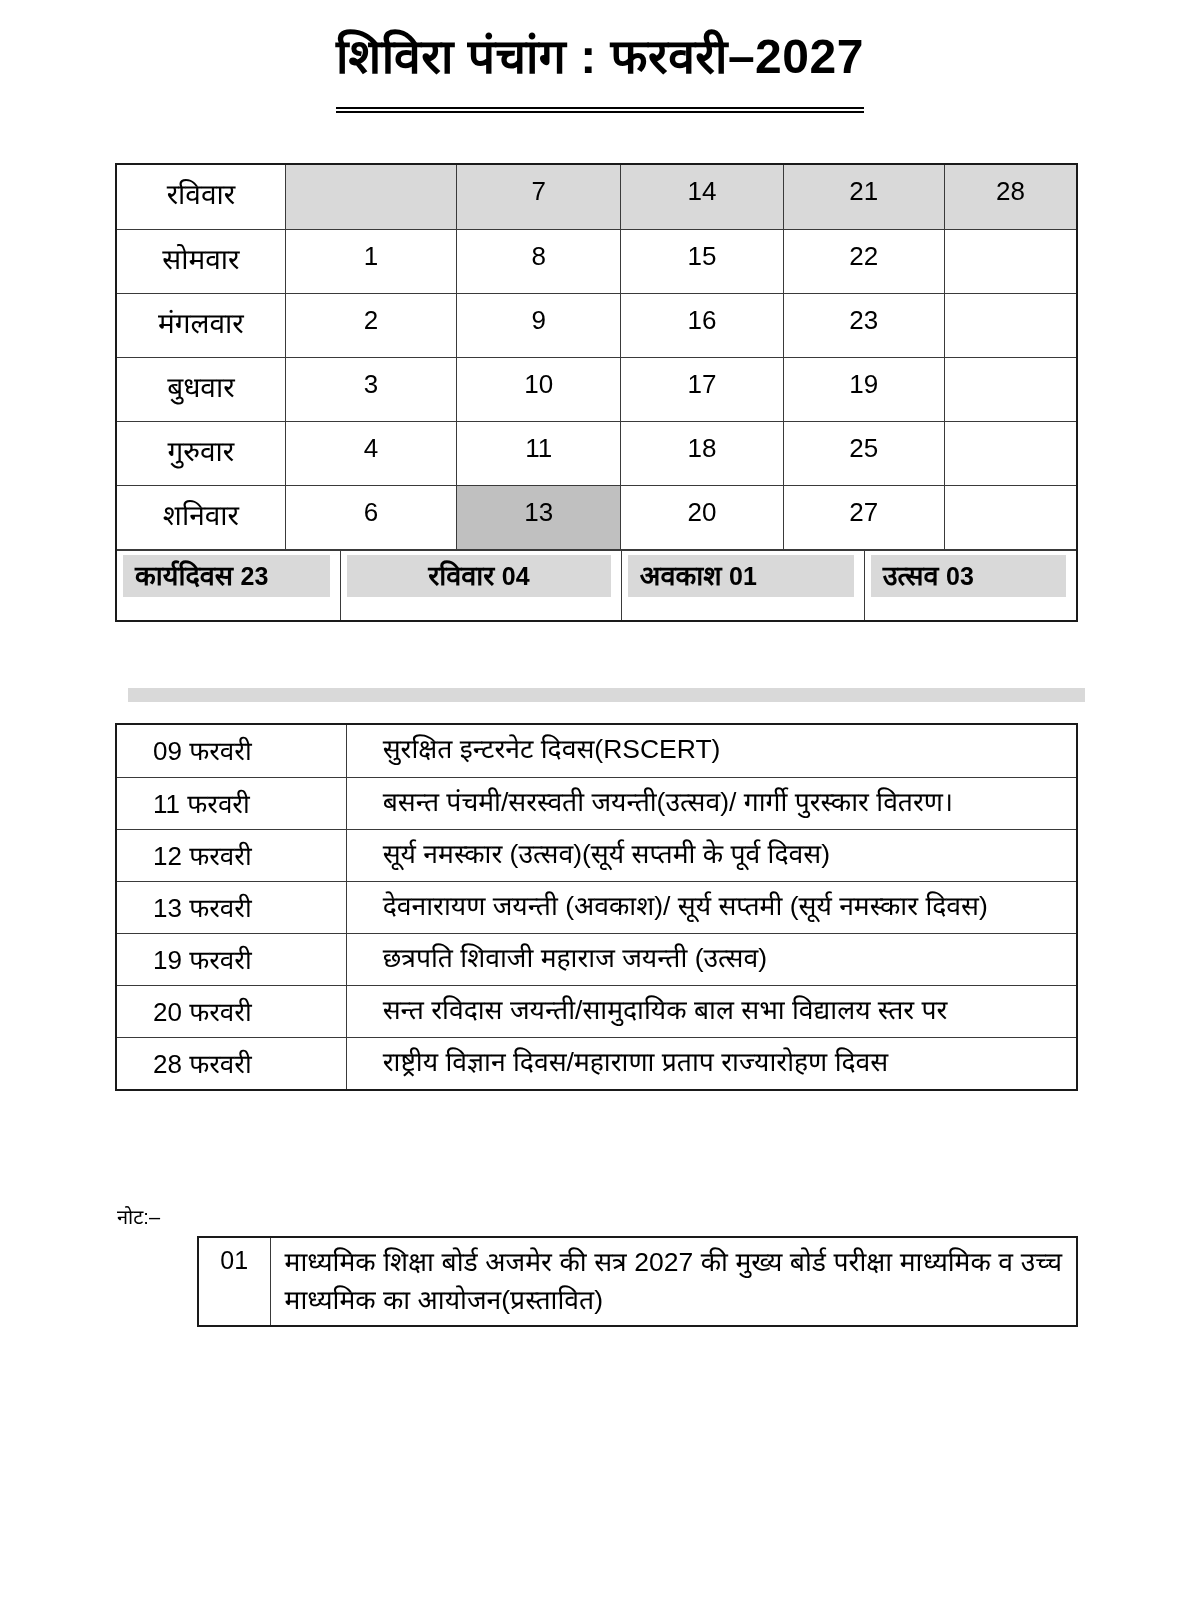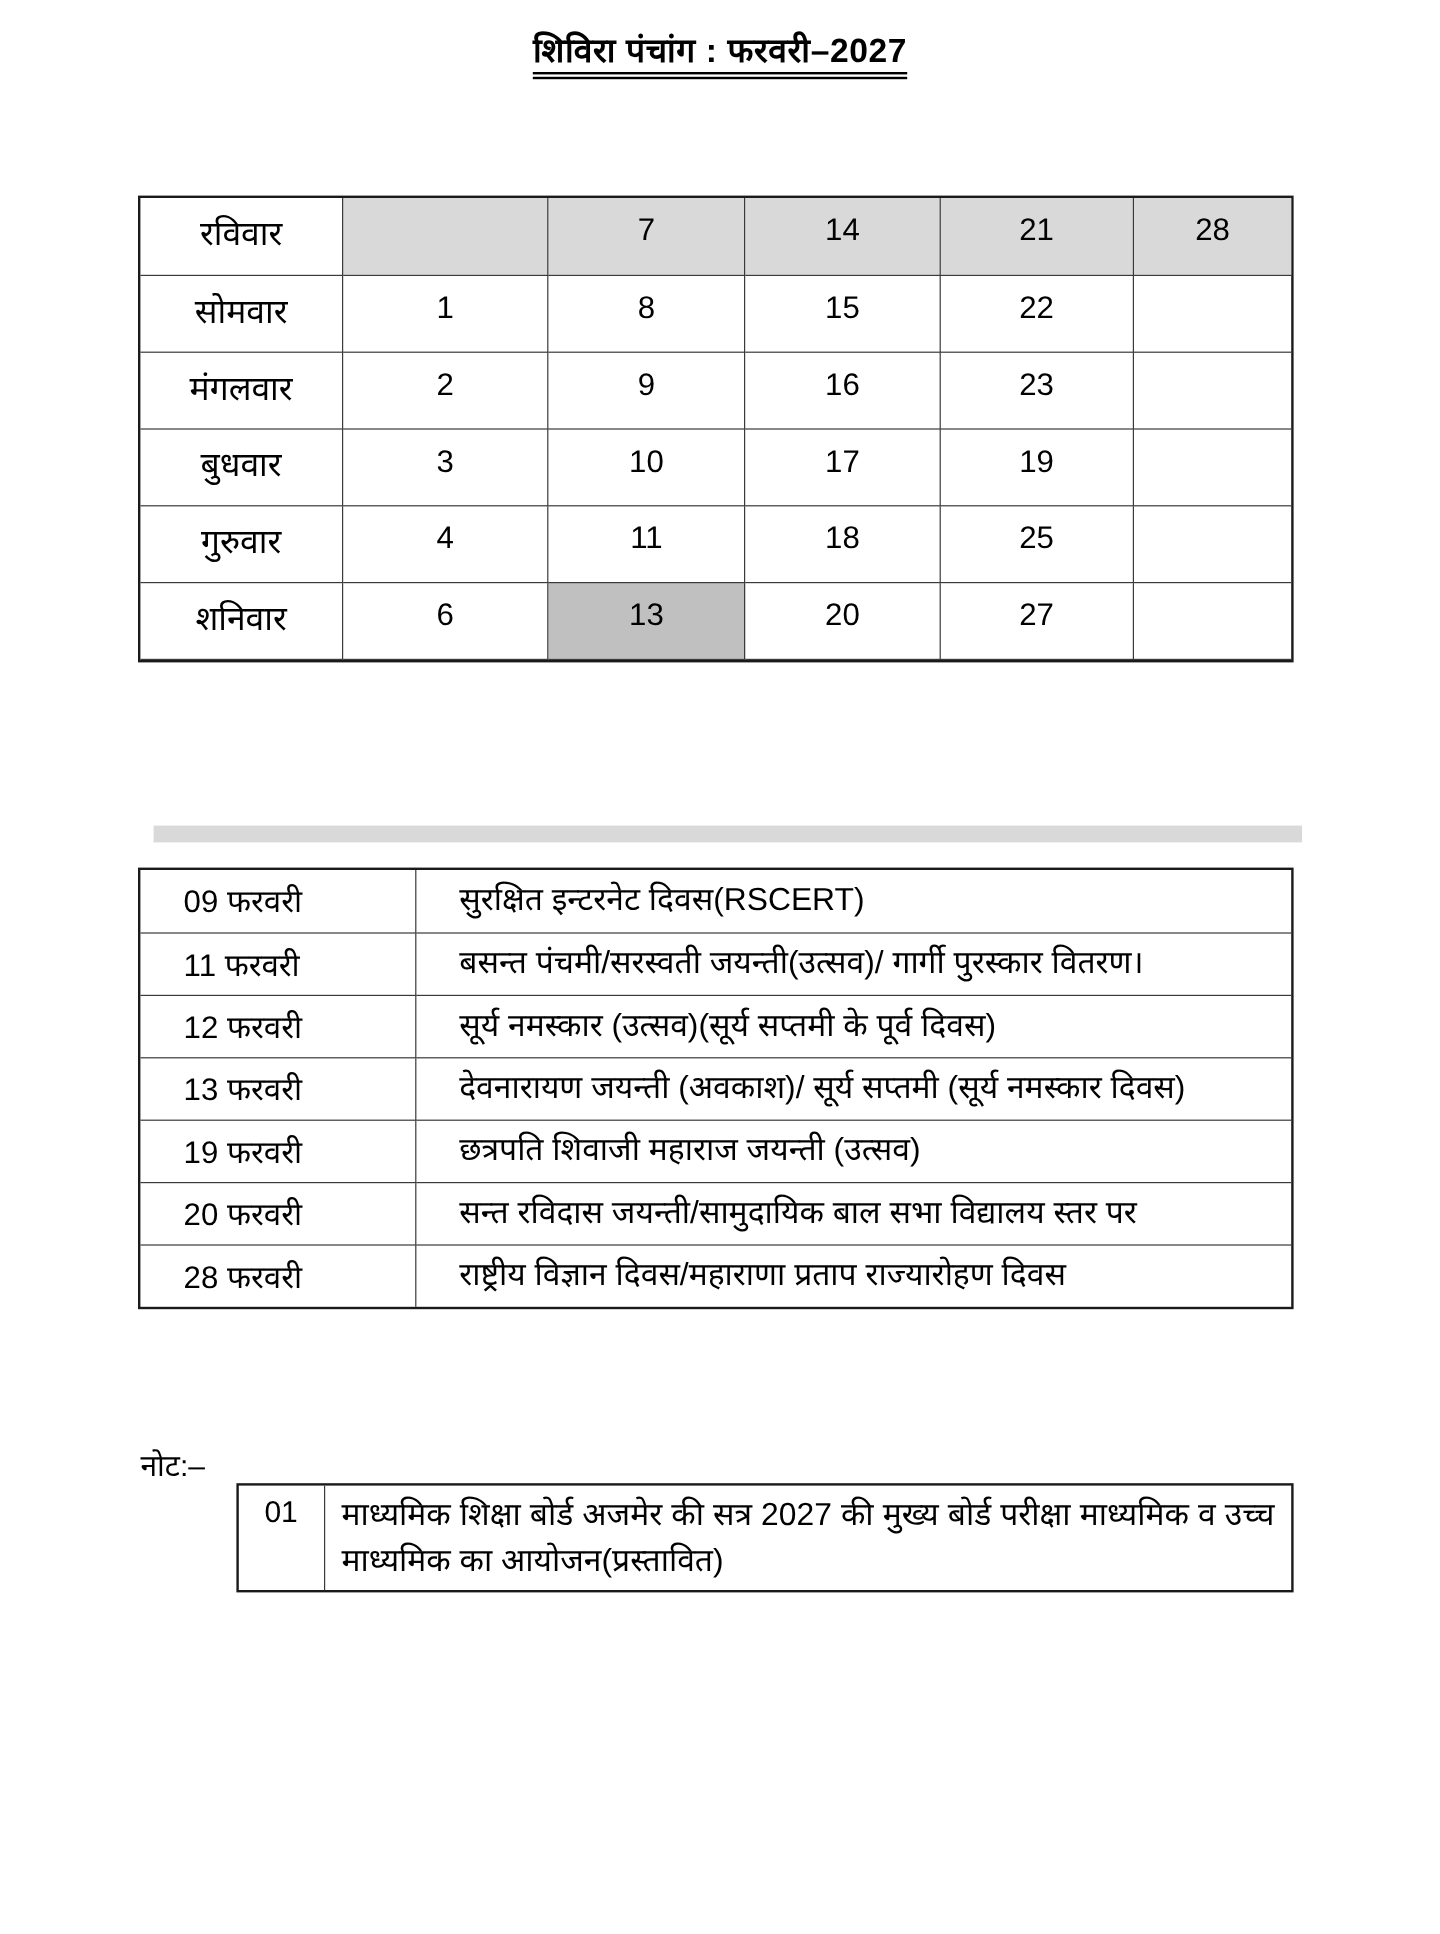--- a/index.html
+++ b/index.html
@@ -8,24 +8,24 @@
     font-family:"Liberation Sans","DejaVu Sans",sans-serif;
     color:#000;
     position:relative;
   }
   .page{position:relative;width:1200px;height:1612px;background:#fff;overflow:hidden;}
 
   
   .title-wrap{position:absolute;top:22px;left:0;width:1200px;text-align:center;}
   .doc-title{
     display:inline-block;
-    font-size:28px;font-weight:bold;
+    font-size:48px;font-weight:bold;
     letter-spacing:0.5px;
     border-bottom:6px double #000;
-    padding-bottom:0;
+    padding-bottom:20px;
   }
 
   
   .cal-wrap{
     position:absolute;left:115px;top:163px;width:963px;
     border:2px solid #1a1a1a;
     box-sizing:border-box;
   }
   table.cal{border-collapse:collapse;width:100%;table-layout:fixed;}
   table.cal td{
@@ -93,21 +93,21 @@
   .ev-date{font-size:26px;padding:7px 4px 4px 16px;white-space:nowrap;}
   .ev-desc{
     font-size:26.5px;padding:6px 16px 4px 14px;
     line-height:1.42;text-align:justify;
   }
   .ev-desc b{font-weight:normal;}
 
   
   .note-heading{
     position:absolute;left:117px;top:1203px;
-    font-size:25px;
+    font-size:20px;
   }
   .note-wrap{
     position:absolute;left:197px;top:1236px;width:881px;
     border:2px solid #1a1a1a;box-sizing:border-box;
   }
   table.notes{border-collapse:collapse;width:100%;table-layout:fixed;}
   table.notes td{
     border:1.5px solid #3a3a3a;vertical-align:top;box-sizing:border-box;
   }
   table.notes tr td:first-child{border-left:none;}
@@ -180,20 +180,34 @@
           <tr>
             <td class="day-label">शनिवार</td>
             <td class="date-cell">6</td>
             <td class="date-cell shade-dark">13</td>
             <td class="date-cell">20</td>
             <td class="date-cell">27</td>
             <td class="date-cell"></td>
           </tr>
         </tbody>
     </table>
+    <div class="summary">
+        <div class="summary-cell" style="width: 23.36%;">
+          <div class="chip"><span>कार्यदिवस </span><span class="num">23</span></div>
+        </div>
+        <div class="summary-cell" style="width: 29.28%;">
+          <div class="chip center"><span>रविवार </span><span class="num">04</span></div>
+        </div>
+        <div class="summary-cell" style="width: 25.34%;">
+          <div class="chip"><span>अवकाश </span><span class="num">01</span></div>
+        </div>
+        <div class="summary-cell" style="width: 22.02%;">
+          <div class="chip"><span>उत्सव </span><span class="num">03</span></div>
+        </div>
+      </div>
   </div>
 
   <div class="strip"></div>
 
   <div class="events-wrap">
     <table class="events">
       <colgroup>
           <col style="width: 23.9%;">
           <col style="width: 76.1%;">
         </colgroup>

